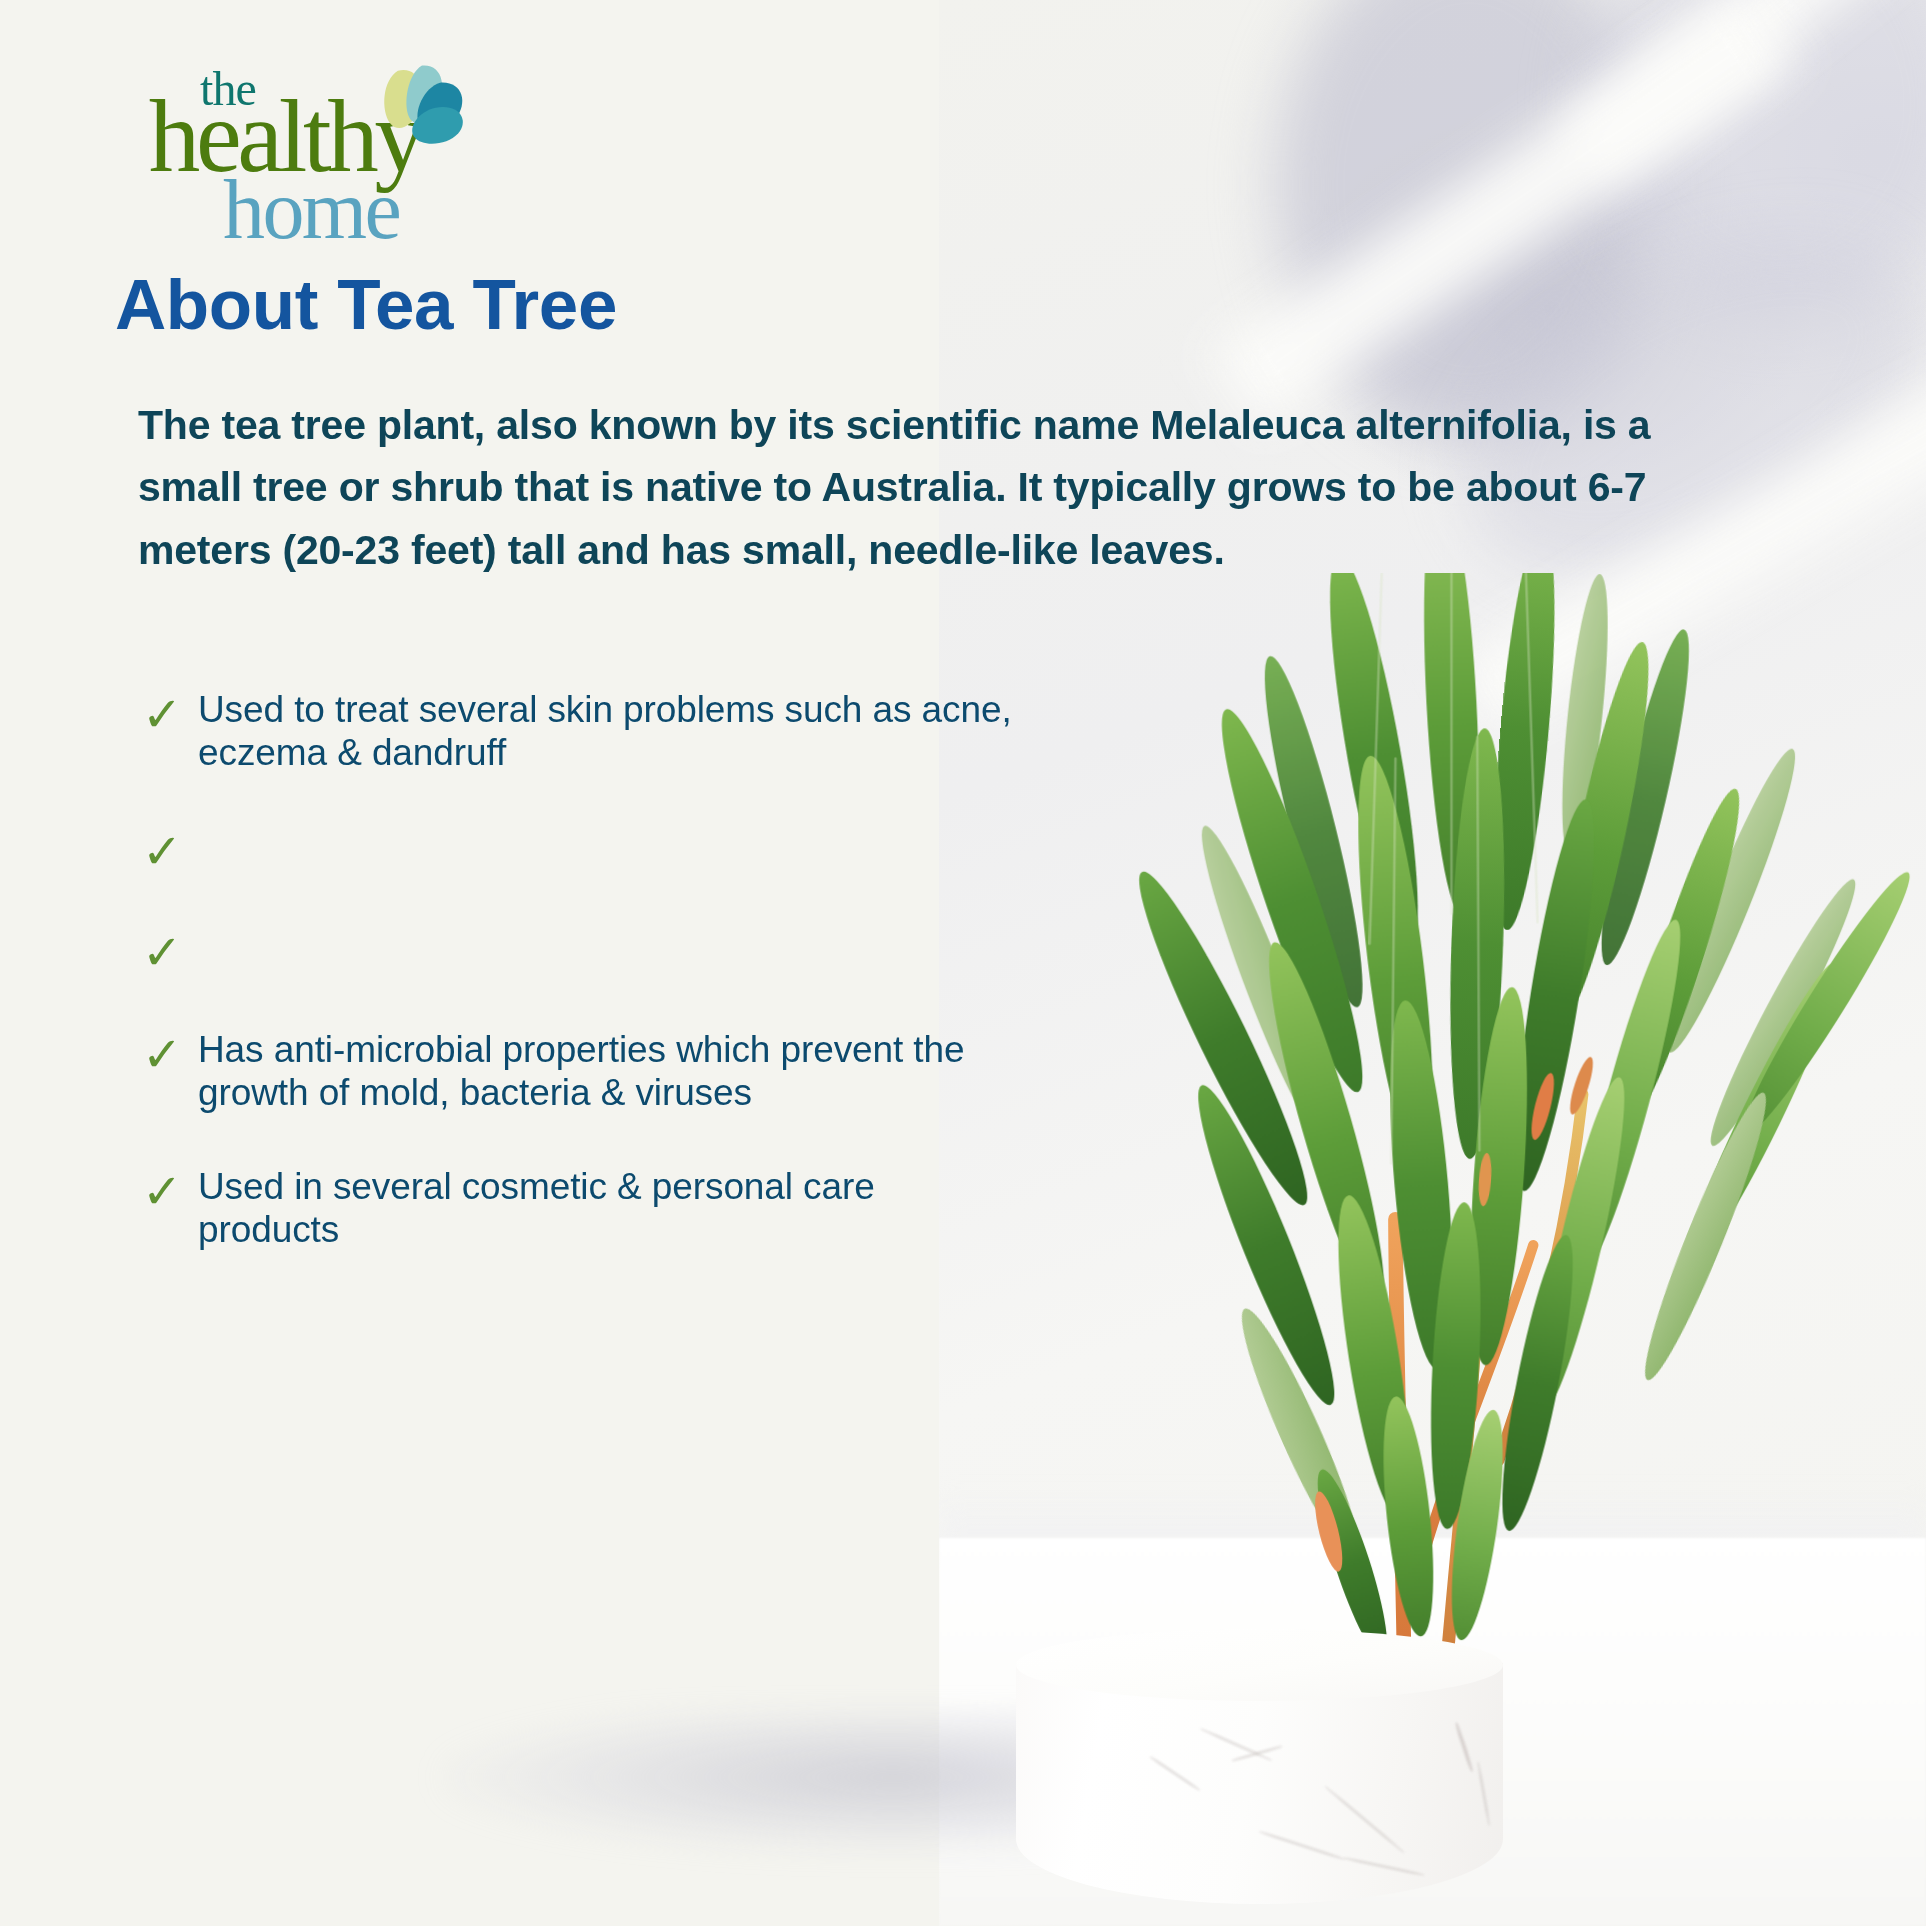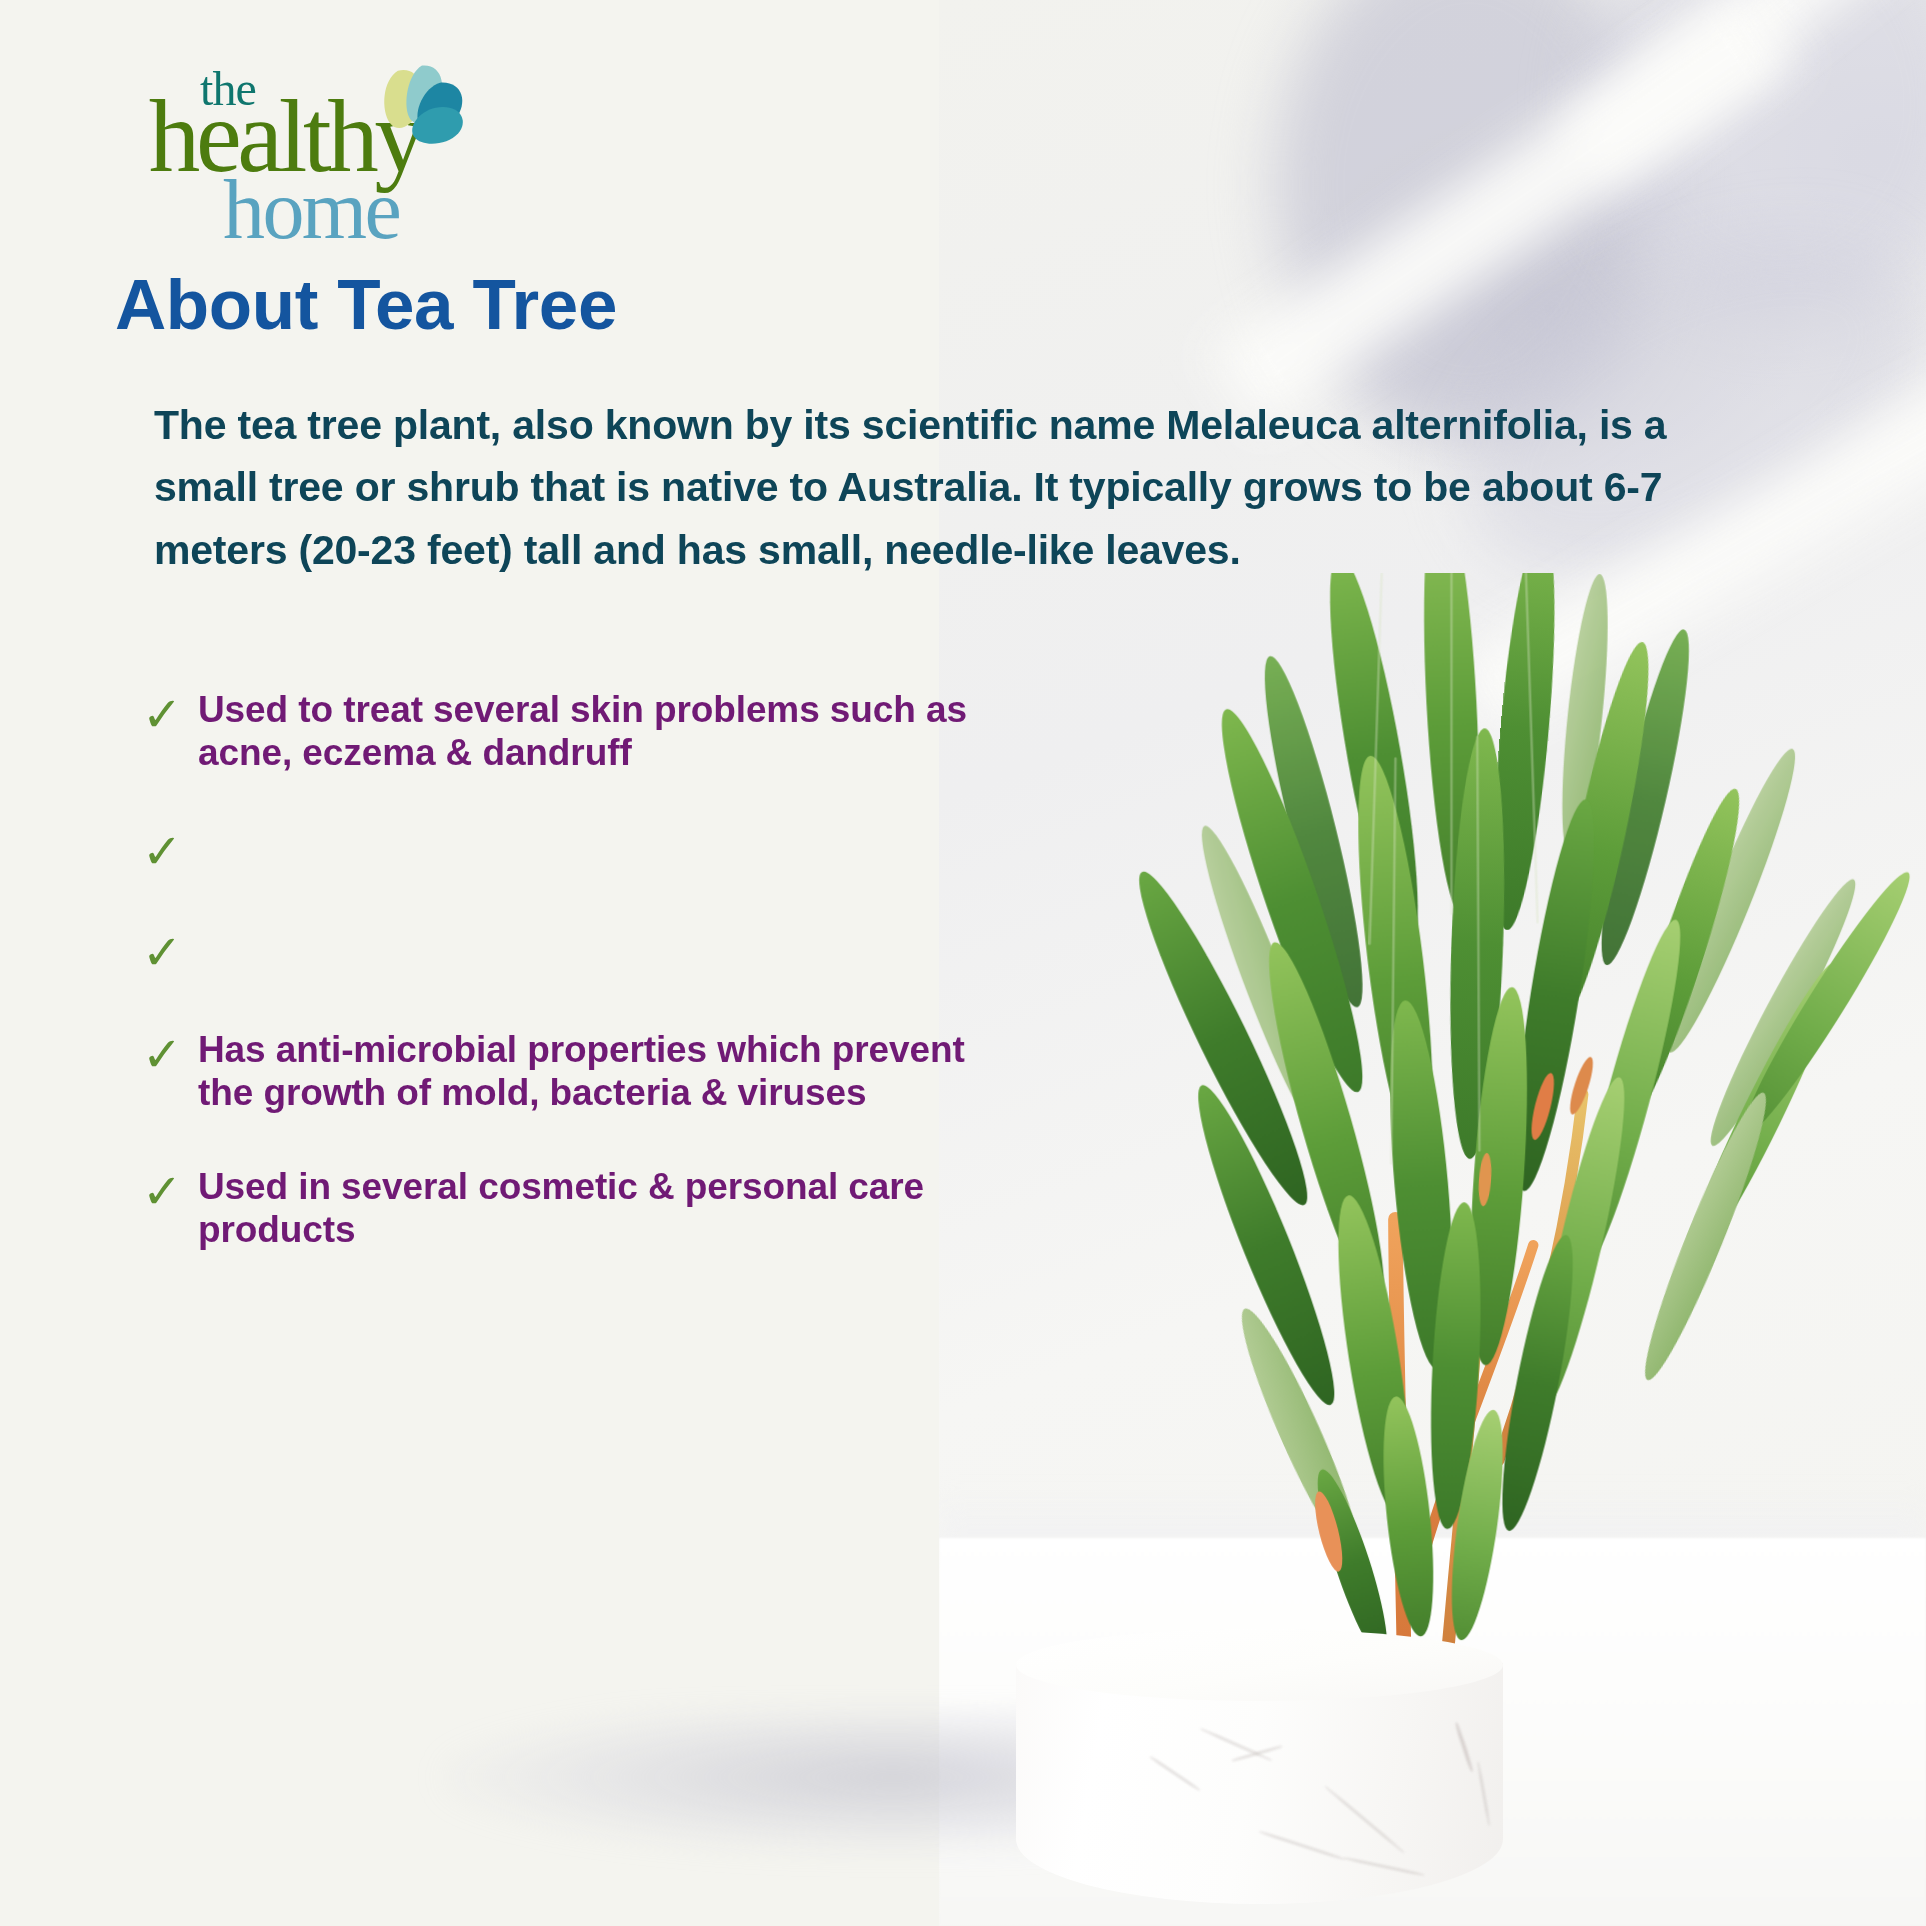--- a/index.html
+++ b/index.html
@@ -99,33 +99,32 @@
     position:absolute;left:0;top:269px;width:732px;text-align:center;
     font-size:71px;font-weight:bold;color:#14559f;letter-spacing:-0.4px;
     line-height:1;
   }
 
   
   #intro{
     position:absolute;left:138px;top:394px;width:1585px;
     font-size:41px;font-weight:bold;color:#0e4558;line-height:1.52;
     letter-spacing:-0.2px;
-    margin-left:16px;
   }
 
   
   #bullets{position:absolute;left:142px;top:689px;width:870px;}
   .bullet{position:relative;display:flex;align-items:flex-start;}
   .check{
     flex:0 0 56px;width:56px;
     font-size:48px;line-height:1.02;color:#5f9133;font-weight:400;
     padding-top:1.7px;
   }
   .btext{
-    font-size:37px;font-weight:bold;color:#701a75;line-height:1.16;
+    font-size:37px;font-weight:normal;color:#0c4a6e;line-height:1.16;
     letter-spacing:-0.1px;
   }
 </style>
 </head>
 <body>
 
 <div id="photo-panel">
   <div class="soft-blob blob-a"></div>
   <div class="soft-blob blob-b"></div>
   <div class="soft-blob blob-c"></div>

